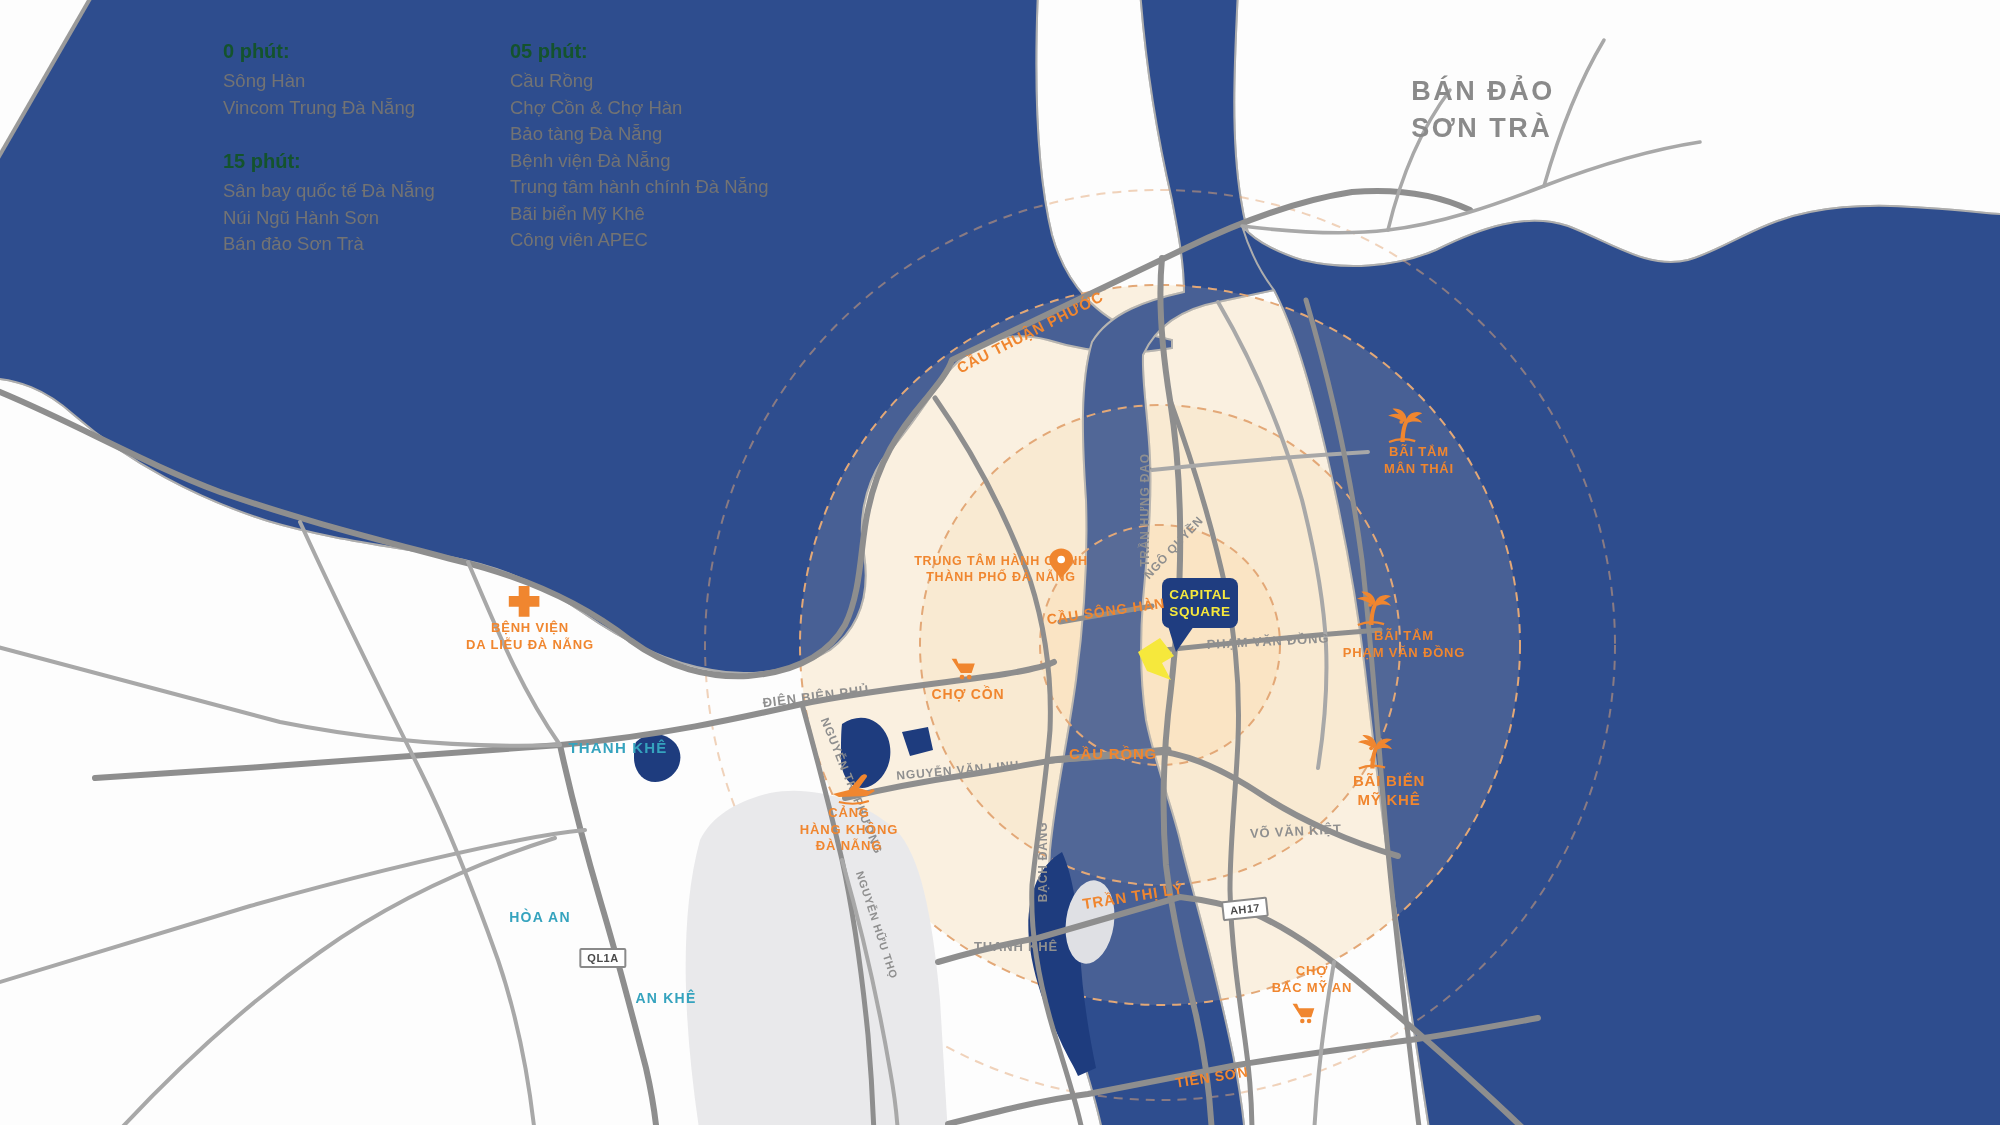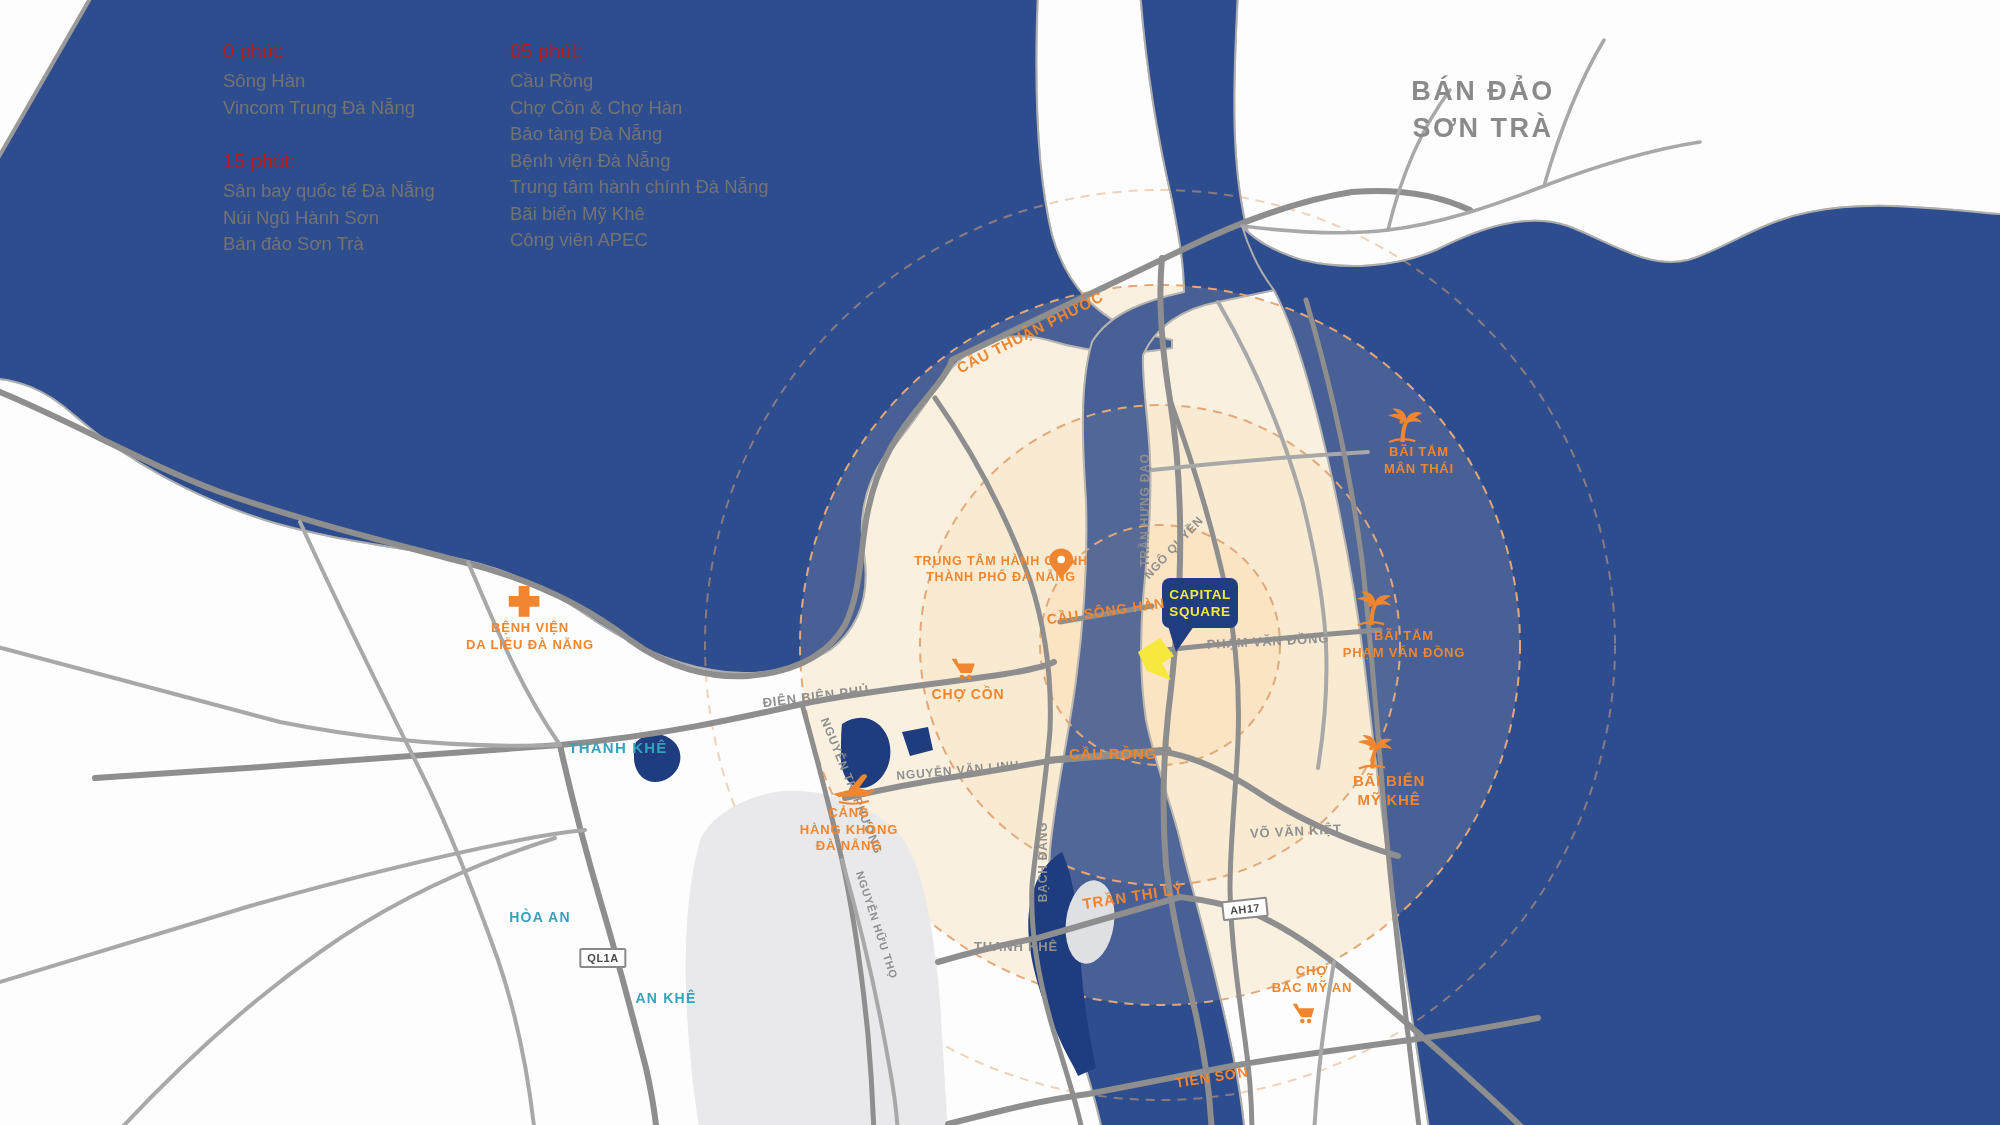--- a/index.html
+++ b/index.html
@@ -10,25 +10,25 @@
   .road{fill:none;stroke:var(--road,#8E8E8E);stroke-linecap:round;stroke-linejoin:round;}
   .road-thin{fill:none;stroke:#A8A8A8;stroke-linecap:round;stroke-linejoin:round;}
   .ring-stroke{fill:none;stroke:var(--ring,#E3A877);stroke-width:2;stroke-dasharray:9 7;}
   
   #info-panel{position:absolute;left:223px;top:38px;width:600px;color:#fff;}
   #info-title{font-size:40px;font-weight:bold;letter-spacing:1px;margin:0 0 22px 0;}
   #info-cols{display:flex;gap:32px;}
   .info-col{width:255px;flex:none;}
   .info-col:last-child{width:330px;}
   .info-group{margin-bottom:27px;}
-  .info-heading{font-size:20px;font-weight:normal;line-height:27px;margin-bottom:3px;color:#b91c1c;}
+  .info-heading{font-size:20px;font-weight:bold;line-height:27px;margin-bottom:3px;color:#14532d;}
   .info-item{font-size:18.5px;line-height:26.5px;color:#737373;}
   
   #peninsula-label{position:absolute;left:1483px;top:110px;transform:translate(-50%,-50%);
-    text-align:center;color:#8A8A8A;font-weight:bold;font-size:27px;line-height:37px;letter-spacing:2.5px;white-space:pre;}
+    color:#8A8A8A;font-weight:bold;font-size:27px;line-height:37px;letter-spacing:2.5px;white-space:pre;}
   
   .map-label{position:absolute;transform:translate(-50%,-50%);text-align:center;
     font-weight:bold;letter-spacing:0.8px;white-space:pre;line-height:1.28;}
   .st-orange{color:var(--orange,#F0862F);}
   .st-gray{color:var(--graylbl,#8F8F8F);}
   .st-teal{color:var(--teal,#35A3BE);letter-spacing:1.2px;}
   .st-badge{background:#fff;border:2px solid #8A8A8A;border-radius:2px;color:#4A4A4A;
     padding:1px 6px;letter-spacing:0.5px;}
   .lbl-icon{position:absolute;transform:translate(-50%,-50%);}
   

